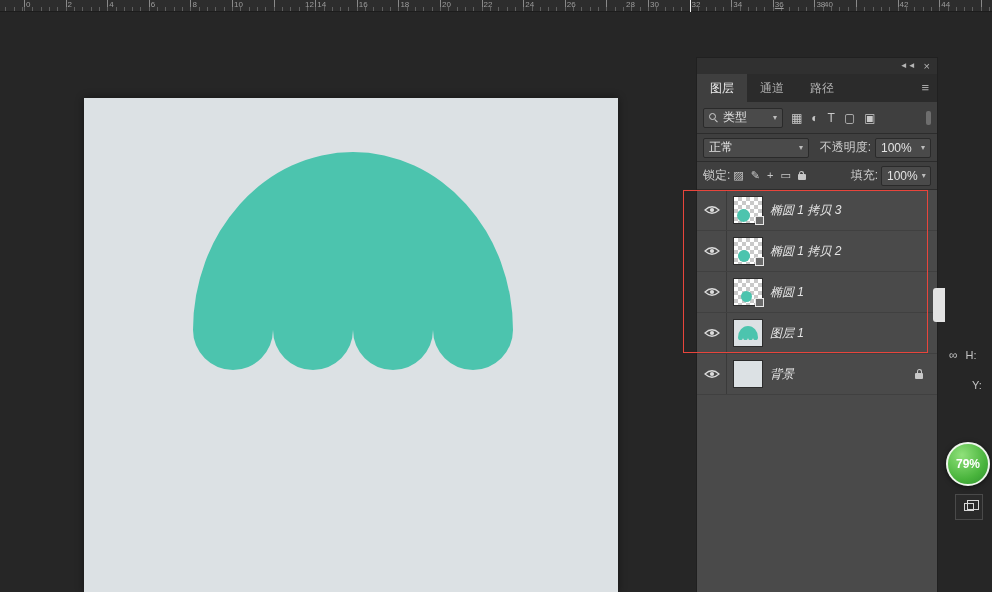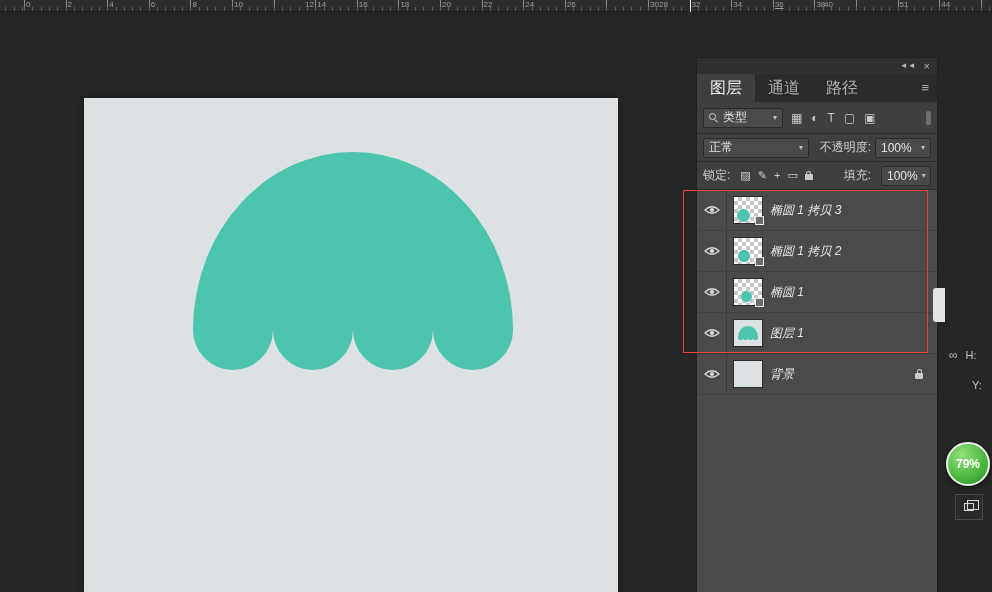--- a/index.html
+++ b/index.html
@@ -24,28 +24,28 @@
   
   .canvas{position:absolute;left:84px;top:98px;width:534px;height:494px;background:var(--canvas);box-shadow:0 0 8px rgba(0,0,0,.45);}
   .umbrella{position:absolute;left:109px;top:54px;}
 
   
   .panel{position:absolute;left:697px;top:58px;width:240px;height:534px;background:#3f3f3f;box-shadow:0 0 0 1px #202020;}
   .panel-top{height:16px;background:#303030;display:flex;align-items:center;justify-content:flex-end;gap:8px;padding:0 7px;}
   .panel-top .pt-ic{color:#b5b5b5;font-size:8px;cursor:pointer;line-height:1;}
   .panel-top .pt-x{font-size:11px;}
   .tabs{height:28px;background:#2b2b2b;display:flex;align-items:stretch;}
-  .tab{padding:0 13px;line-height:28px;font-size:16px;color:#b0b0b0;cursor:pointer;}
+  .tab{padding:0 13px;line-height:28px;font-size:12px;color:#b0b0b0;cursor:pointer;}
   .tab.active{background:#3f3f3f;color:#ececec;}
   .tab-menu{margin-left:auto;color:#a8a8a8;font-size:13px;line-height:28px;padding:0 8px;cursor:pointer;}
 
   .ctl-row{display:flex;align-items:center;padding:0 6px;border-bottom:1px solid #2c2c2c;}
   .filter-row{height:32px;gap:8px;}
   .blend-row{height:28px;gap:4px;}
-  .lock-row{height:28px;gap:10px;justify-content:space-between;}
+  .lock-row{height:28px;gap:3px;justify-content:space-between;}
 
   .select{background:#4a4a4a;border:1px solid #2a2a2a;border-radius:2px;height:20px;display:flex;align-items:center;
     padding:0 5px;gap:4px;font-size:12px;color:#e3e3e3;cursor:pointer;}
   .select .caret{margin-left:auto;font-size:8px;color:#bdbdbd;}
   .type-select{width:80px;}
   .blend-select{width:106px;}
   .opacity-select{width:56px;}
   .fill-select{width:50px;}
 
   .search-icon{width:10px;height:10px;position:relative;display:inline-block;flex:none;}
@@ -115,28 +115,28 @@
       <span class="ruler-label" style="left: 192.4px;">8</span>
       <span class="ruler-label" style="left: 234px;">10</span>
       <span class="ruler-label" style="left: 281px; padding-left: 24px;">12</span>
       <span class="ruler-label" style="left: 317.2px;">14</span>
       <span class="ruler-label" style="left: 358.8px;">16</span>
       <span class="ruler-label" style="left: 400.4px;">18</span>
       <span class="ruler-label" style="left: 442px;">20</span>
       <span class="ruler-label" style="left: 483.6px;">22</span>
       <span class="ruler-label" style="left: 525.2px;">24</span>
       <span class="ruler-label" style="left: 566.8px;">26</span>
-      <span class="ruler-label" style="left: 636px; margin-left: 23px;">28</span>
+      <span class="ruler-label" style="left: 603px; margin-left: 23px;">28</span>
       <span class="ruler-label" style="left: 650px;">30</span>
       <span class="ruler-label" style="left: 691.6px;">32</span>
       <span class="ruler-label" style="left: 733.2px;">34</span>
       <span class="ruler-label" style="left: 774.8px; text-decoration: underline;">36</span>
       <span class="ruler-label" style="left: 816.4px;">38</span>
       <span class="ruler-label" style="left: 824px;">40</span>
-      <span class="ruler-label" style="left: 899.6px;">51</span>
+      <span class="ruler-label" style="left: 899.6px;">42</span>
       <span class="ruler-label" style="left: 941.2px;">44</span>
     </div>
   <div class="ruler-marker"></div>
 </div>
 
 <div class="canvas">
   <svg class="umbrella" width="320" height="218" viewBox="0 0 320 218">
     <path d="M0 178 A160 178 0 0 1 320 178 A40 40 0 0 1 240 178 A40 40 0 0 1 160 178 A40 40 0 0 1 80 178 A40 40 0 0 1 0 178 Z" fill="#4cc4ae"></path>
   </svg>
 </div>

